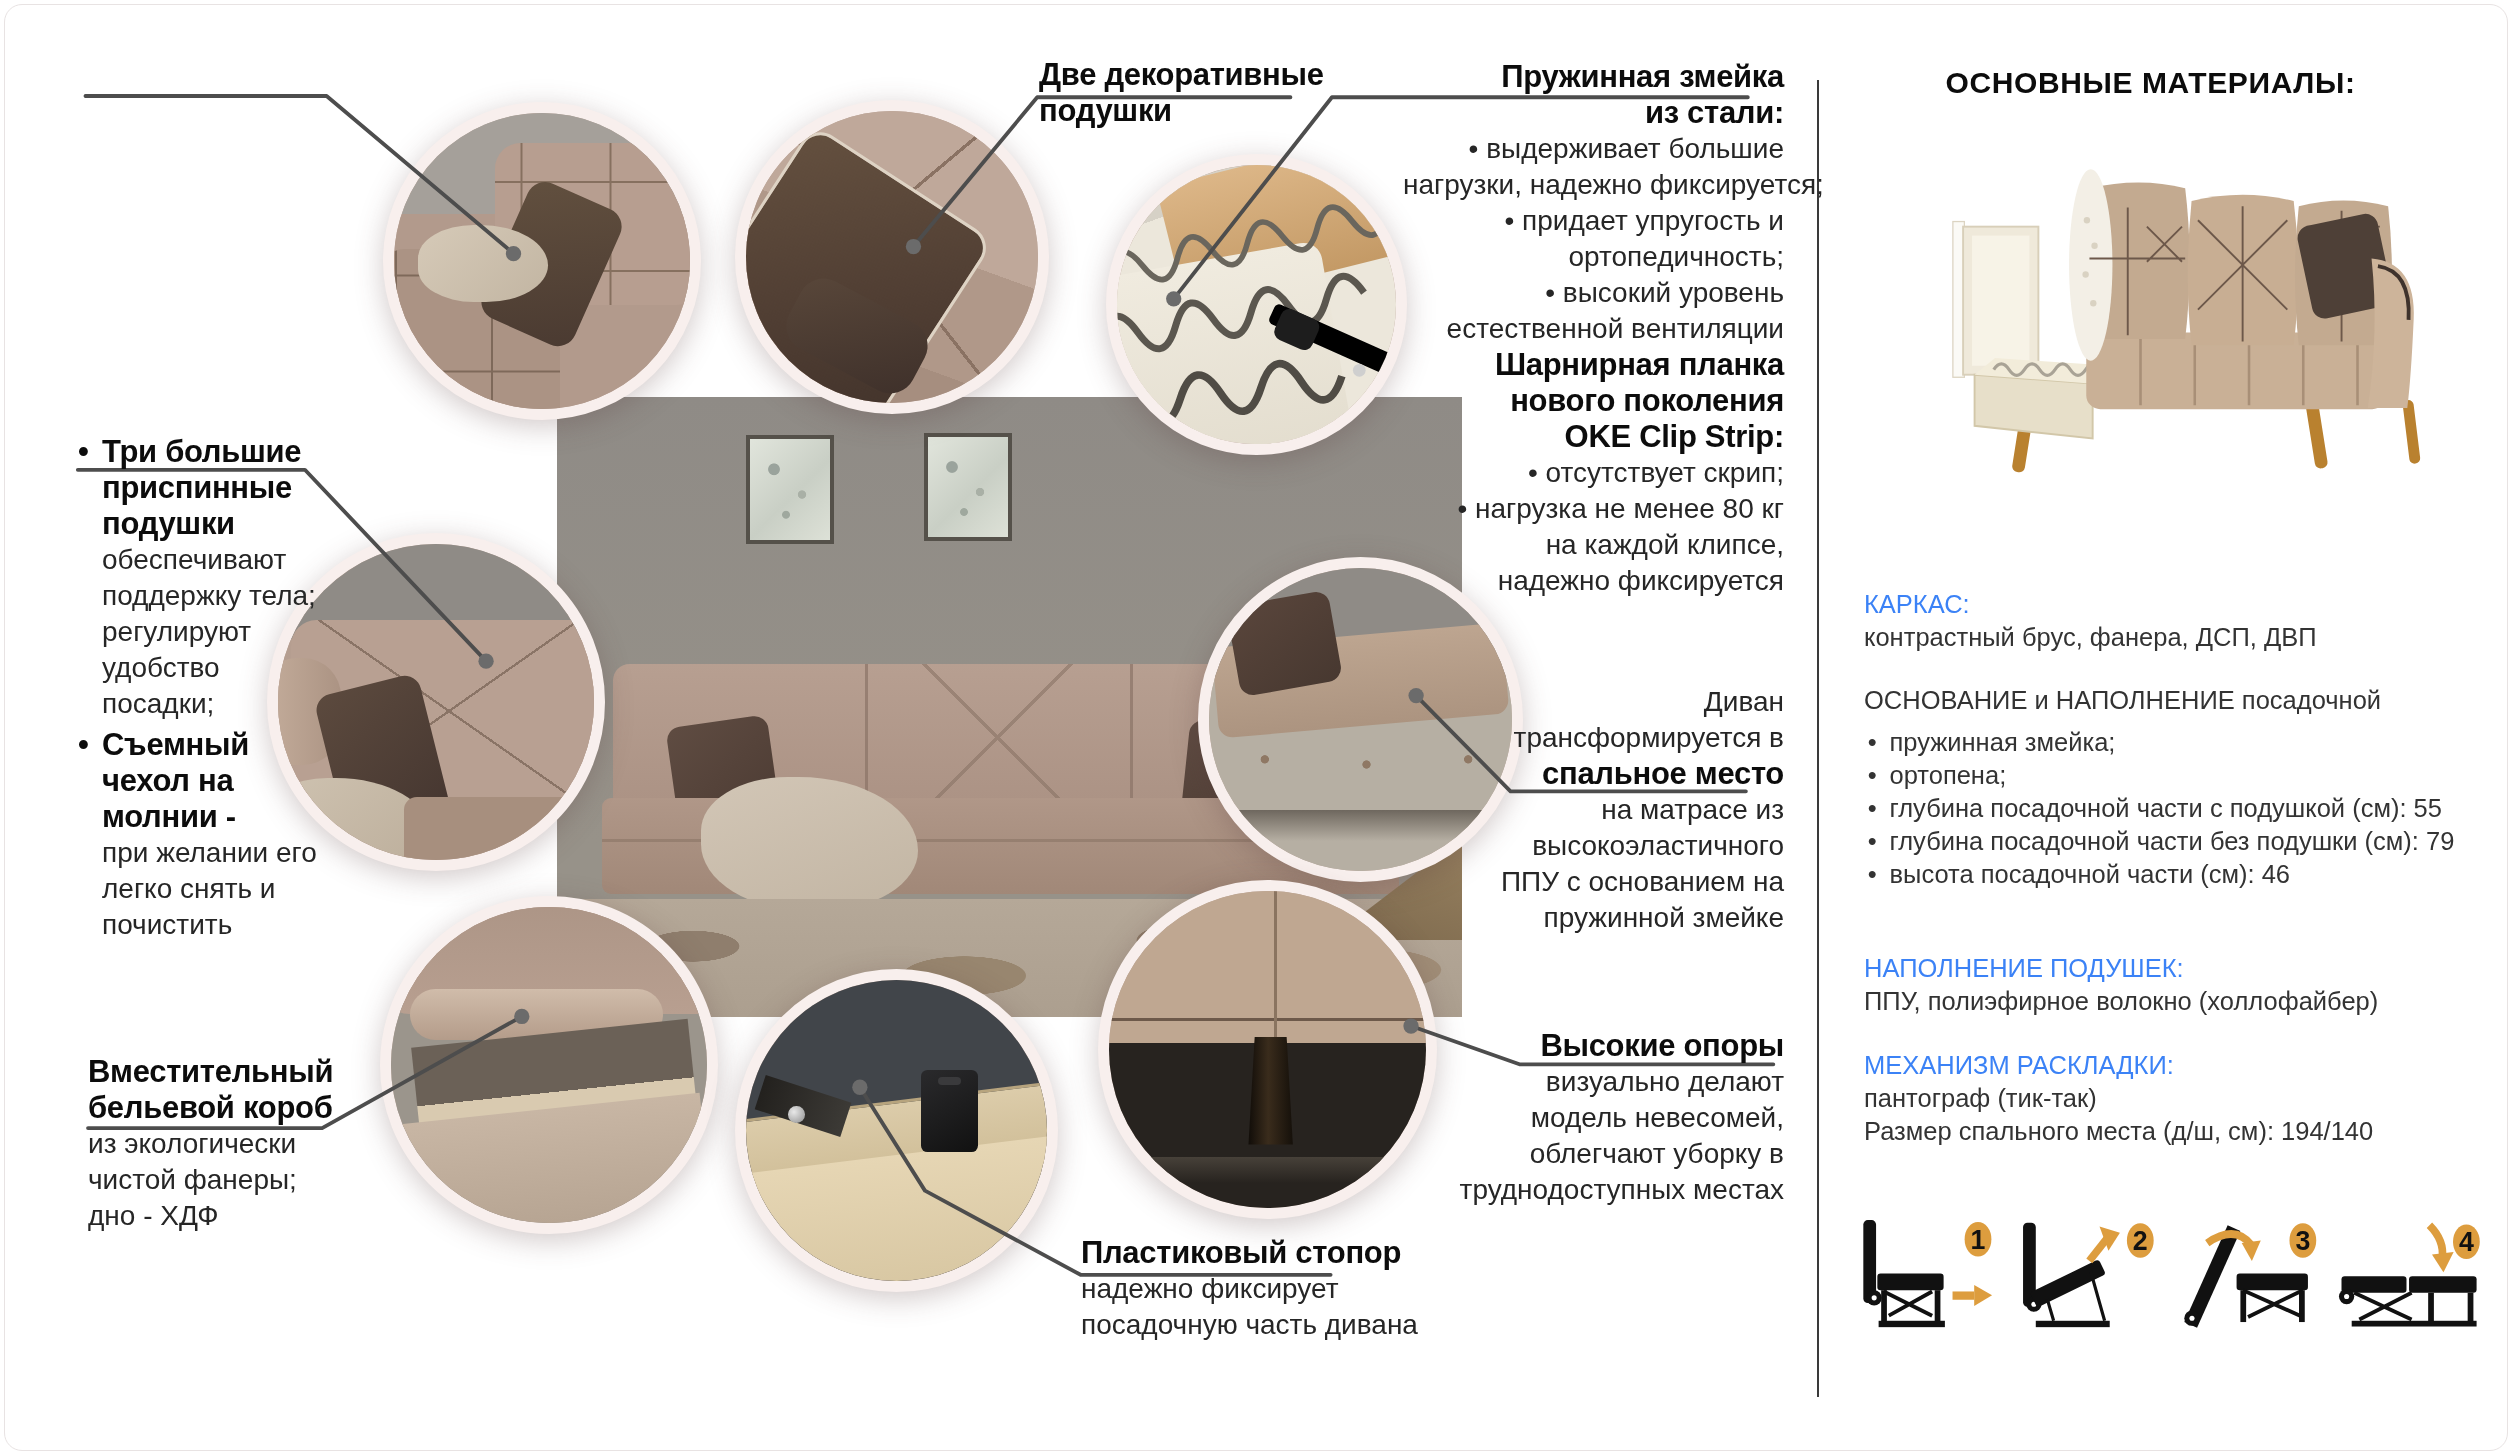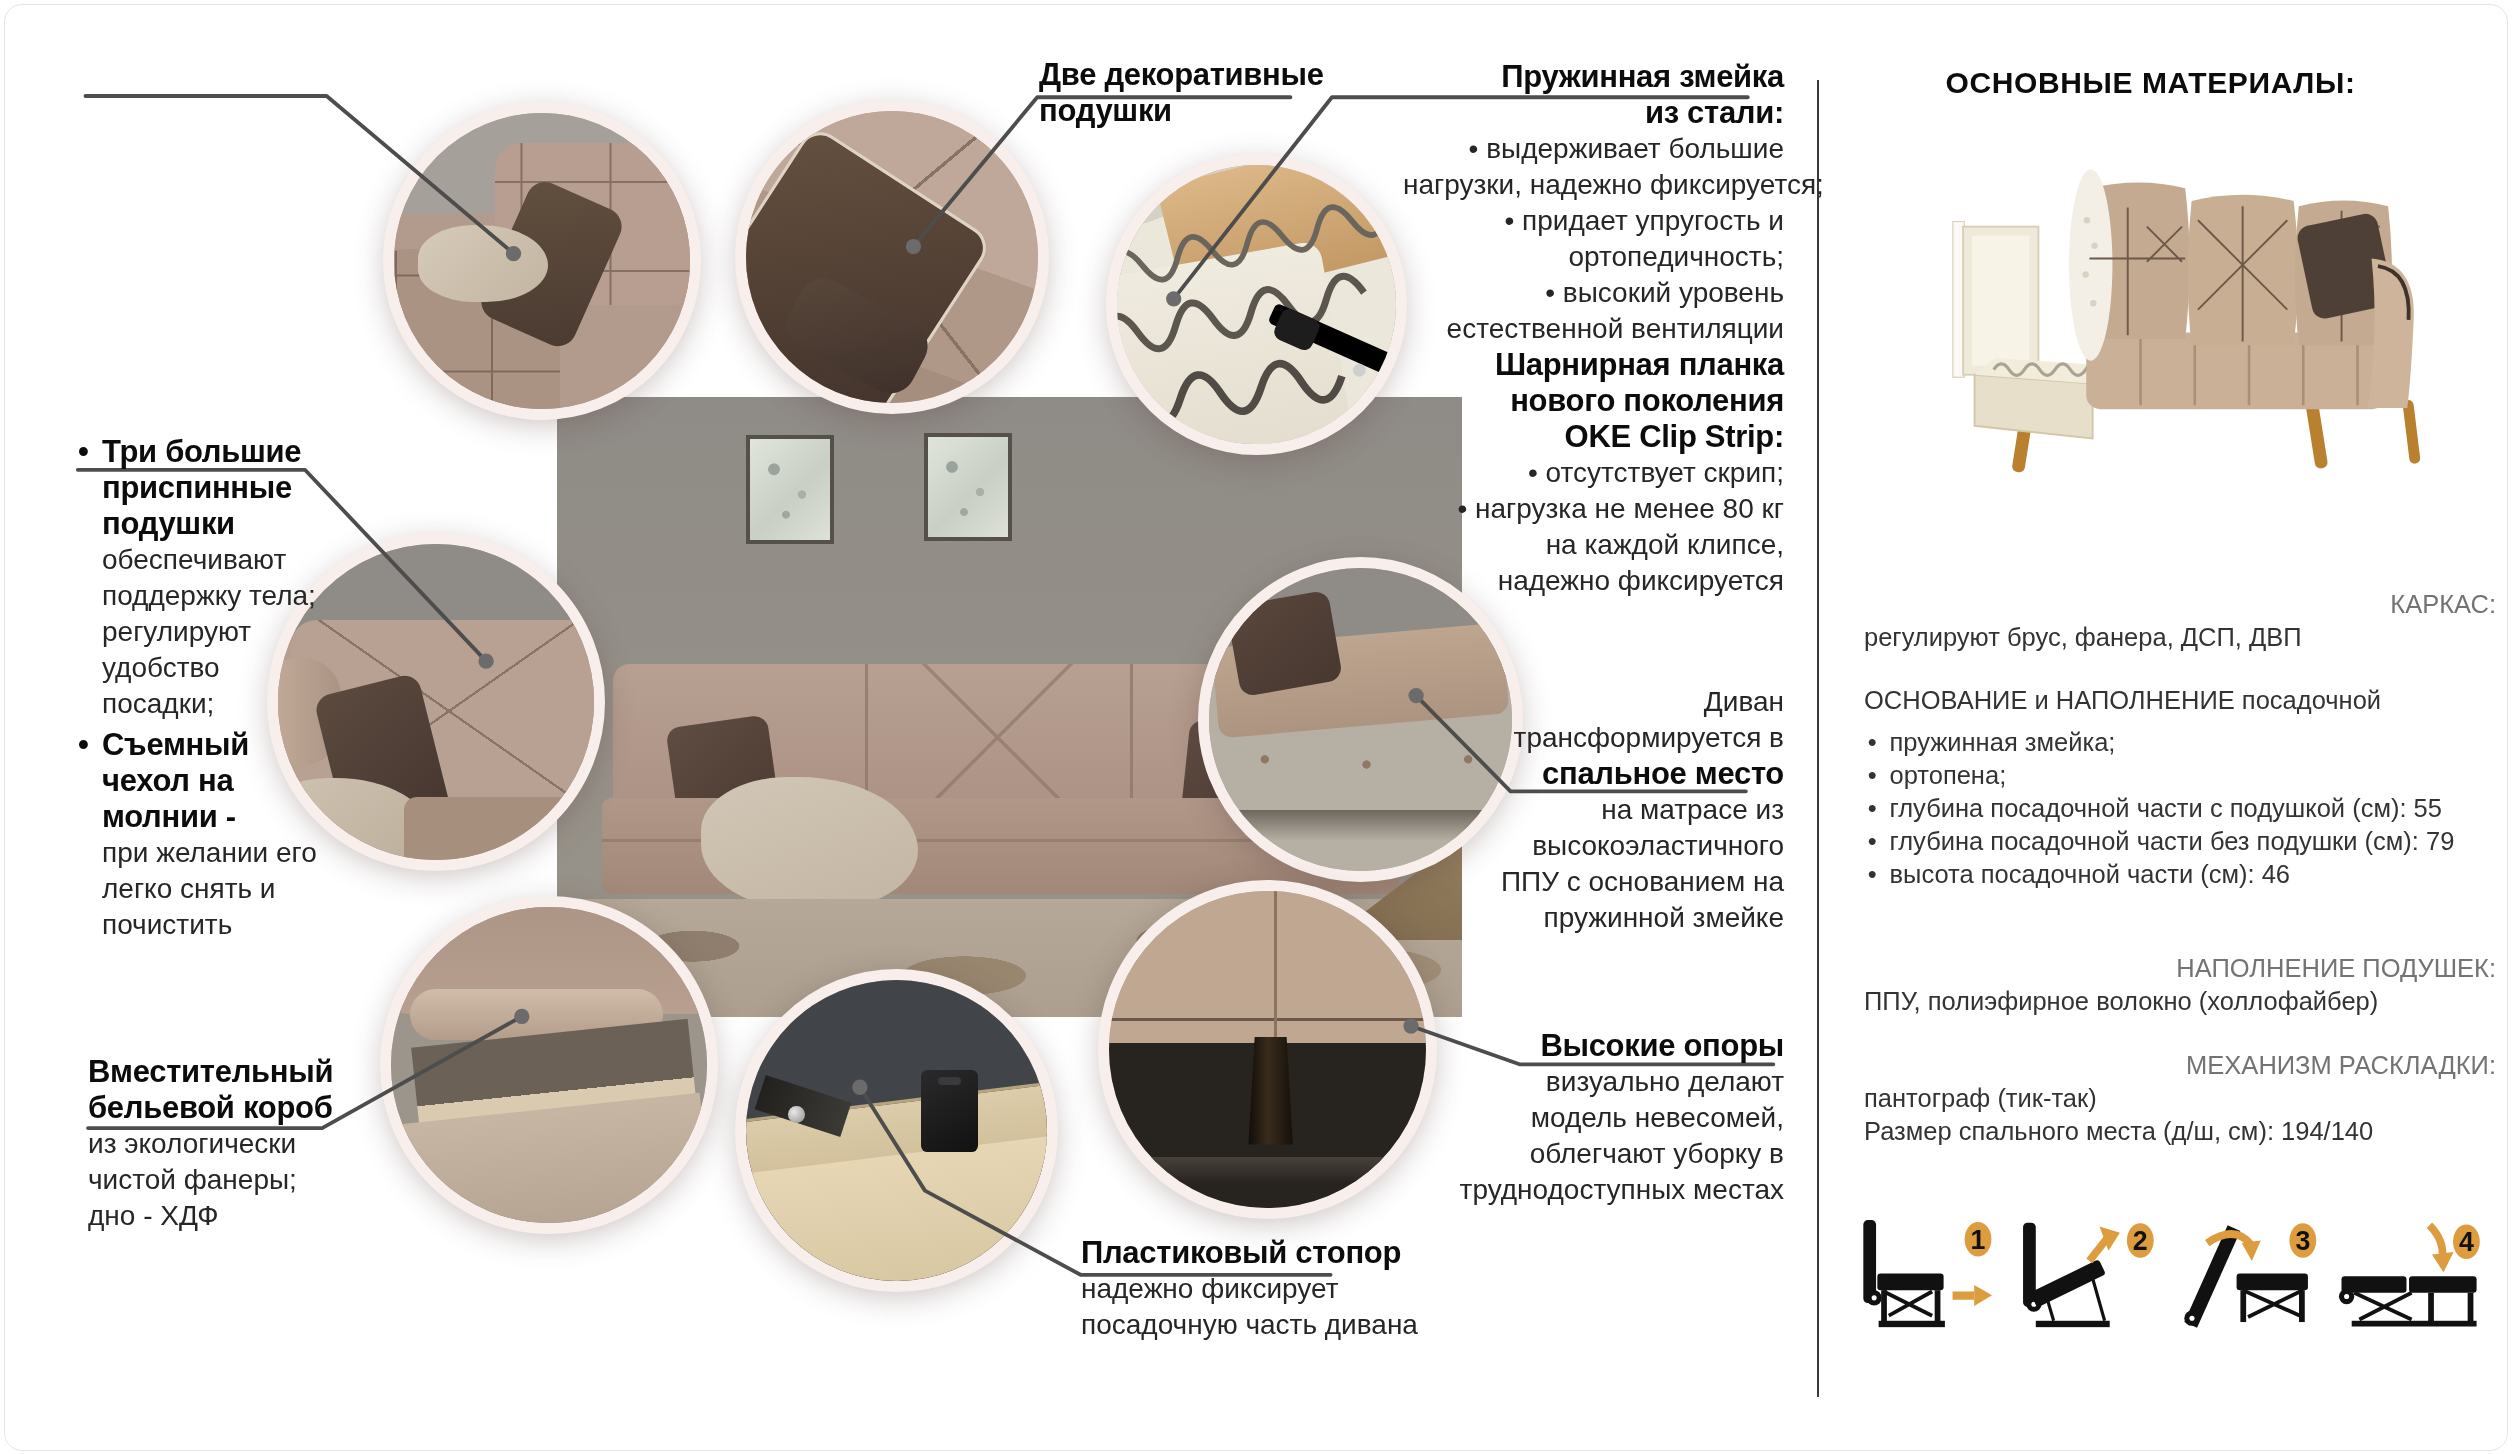--- a/index.html
+++ b/index.html
@@ -142,21 +142,21 @@
   .c8floorlight{left:0;top:84%;width:100%;height:8%;background:linear-gradient(180deg,#474139,transparent);}
 
   
   #leads{position:absolute;left:0;top:0;z-index:30;}
 
   
   .divider{position:absolute;left:1817px;top:80px;width:1.9px;height:1317px;background:#3a3a3a;z-index:10;}
   .materials-title{position:absolute;left:1876px;top:66px;width:549px;text-align:center;
       font-size:30px;font-weight:bold;color:#0c0c0c;letter-spacing:0.6px;z-index:12;}
   .panel-block{position:absolute;left:1864px;width:632px;font-size:25.5px;line-height:33px;color:#333;z-index:12;}
-  .panel-label{color:#737373;text-align:right;}
+  .panel-label{color:#3b82f6;}
   .panel-block .pln{position:relative;}
   .panel-block .pln.m{padding-left:25.5px;}
   .panel-block .pln.m::before{content:"•";position:absolute;left:3.8px;}
   .sofa-render{position:absolute;left:1898px;top:150px;z-index:12;}
   .mech-icons{position:absolute;left:1853px;top:1215px;width:632px;height:147px;z-index:12;display:flex;justify-content:space-between;}
 </style>
 </head>
 <body>
 
 <div id="canvas">
@@ -383,21 +383,21 @@
     <path d="M470 110 L610 250 M610 110 L470 250 M540 88 V300" stroke="#6d584a" stroke-width="3" fill="none"></path>
     <path d="M628 88 q -12 112 0 218 h 140 q 12 -110 0 -218 q -70 -18 -140 0 z" fill="#c3aa90"></path>
     <path d="M640 120 H755 M695 95 V300" stroke="#6d584a" stroke-width="3" fill="none"></path>
     <rect x="636" y="108" width="128" height="148" rx="20" fill="#4e4037" transform="rotate(-12 700 180)"></rect>
     <path d="M742 170 q 70 6 66 96 q -4 90 -10 138 h -62 q 18 -120 6 -234 z" fill="#cdb49a"></path>
     <path d="M752 182 q 52 8 48 84" fill="none" stroke="#3f332c" stroke-width="6"></path>
   </svg>
 
   <div class="panel-block" style="top:588px;">
     <div class="panel-label">КАРКАС:</div>
-    <div>регулируют брус, фанера, ДСП, ДВП</div>
+    <div>контрастный брус, фанера, ДСП, ДВП</div>
   </div>
 
   <div class="panel-block" style="top:684px;">
     <div>
         <div class="pln">ОСНОВАНИЕ и НАПОЛНЕНИЕ посадочной</div>
       </div>
     <div style="height:9px;"></div>
     <div>
         <div class="pln m">пружинная змейка;</div>
         <div class="pln m">ортопена;</div>

